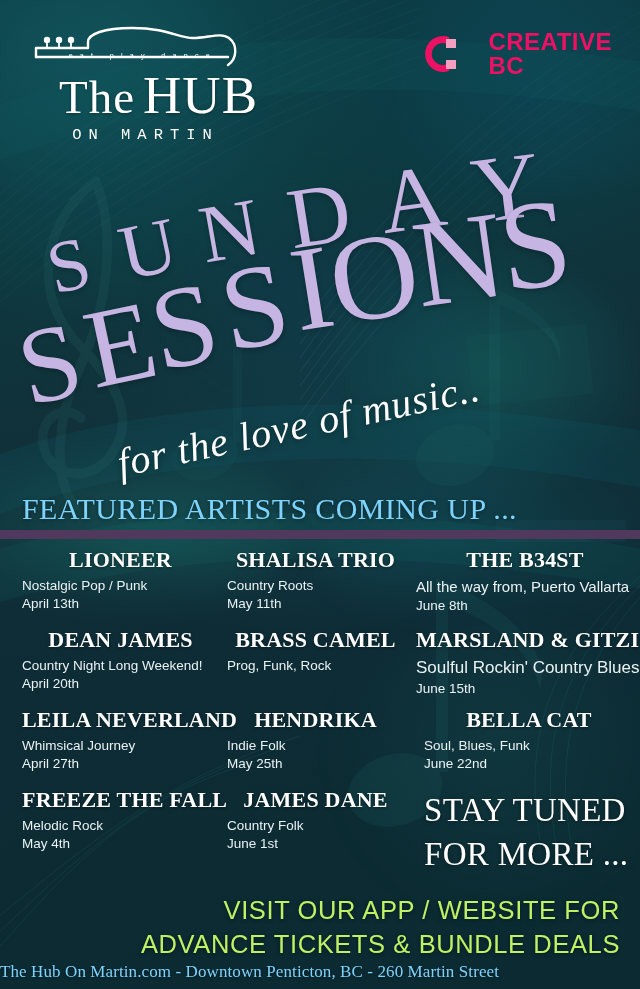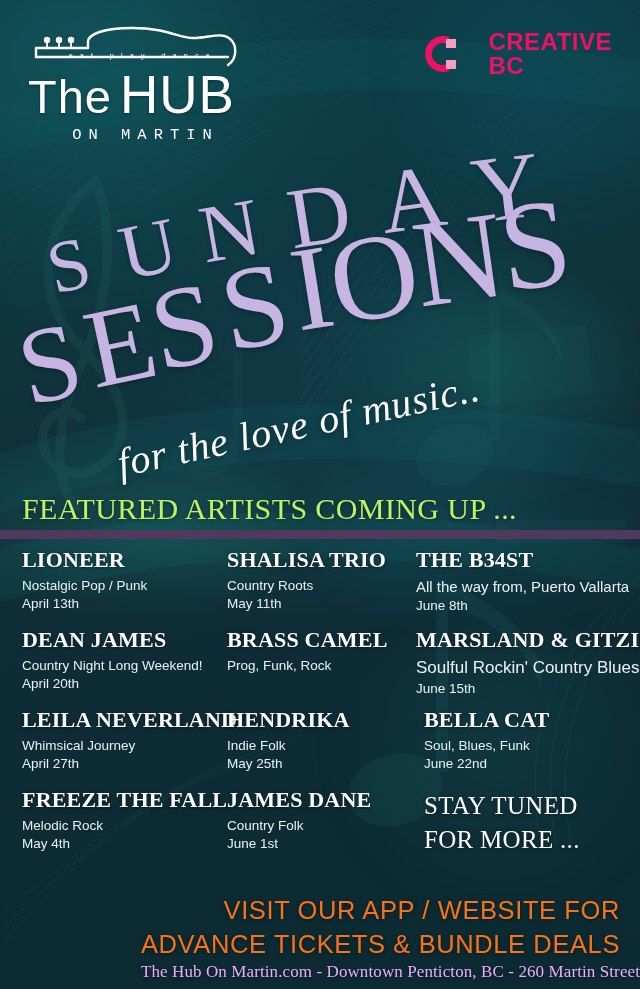--- a/index.html
+++ b/index.html
@@ -65,25 +65,25 @@
     width: 205px;
     text-align: center;
     color: #ffffff;
     font-size: 7.2px;
     letter-spacing: 2.6px;
     font-family: "Liberation Sans", sans-serif;
     white-space: nowrap;
   }
   .hub-word {
     color: #ffffff;
-    font-family: Liberation Sans, sans-serif;
+    font-family: Liberation Serif, serif;
     font-size: 53px;
     line-height: .96;
     letter-spacing: 1px;
-    text-align: left;
+    text-align: right;
     margin-top: 2px;
     text-shadow: 0 1px 3px rgba(0,0,0,.35);
   }
   .hub-word .the {
     font-size: 47px;
     font-style: normal;
   }
   .on-martin {
     color: #ffffff;
     text-align: center;
@@ -139,21 +139,21 @@
     transform: rotate(-12deg);
     transform-origin: left center;
     text-shadow: 0 2px 6px rgba(0,0,0,.35);
     white-space: nowrap;
   }
 
   
   .featured-head {
     position: absolute;
     left: 22px; top: 492px;
-    color: #bef264;
+    color: #7dd3fc;
     font-family: "Liberation Serif", serif;
     font-size: 30px;
     letter-spacing: .4px;
     z-index: 5;
     text-shadow: 0 1px 4px rgba(0,0,0,.4);
   }
   .divider {
     position: absolute;
     left: 0; top: 530px;
     width: 640px; height: 9px;
@@ -178,66 +178,67 @@
   .cell.c3 { padding-left: 6px; }
   .artist-name {
     color: #ffffff;
     font-family: "Liberation Serif", serif;
     font-weight: bold;
     font-size: 22px;
     line-height: 1.08;
     letter-spacing: .2px;
     text-shadow: 0 1px 3px rgba(0,0,0,.45);
     white-space: nowrap;
+    text-align: center;
   }
   .artist-genre {
     color: #eaf2f3;
     font-family: "Liberation Sans", sans-serif;
     font-size: 13.5px;
     line-height: 1.42;
     margin-top: 4px;
     white-space: nowrap;
   }
   .artist-date {
     color: #eaf2f3;
     font-family: Liberation Sans, sans-serif;
     font-size: 13.5px;
     line-height: 1.35;
     white-space: nowrap;
   }
   .stay-tuned {
     color: #ffffff;
     font-family: "Liberation Serif", serif;
-    font-size: 25px;
+    font-size: 33px;
     line-height: 1.26;
     letter-spacing: .3px;
     text-shadow: 0 1px 4px rgba(0,0,0,.4);
     padding-top: 2px;
   }
 
   
   .cta {
     position: absolute;
     right: 20px; top: 893px;
     width: 620px;
     text-align: right;
-    color: #f97316;
+    color: #bef264;
     font-family: "Liberation Sans", sans-serif;
     font-size: 25.5px;
     line-height: 1.34;
     letter-spacing: .6px;
     z-index: 5;
     text-shadow: 0 1px 4px rgba(0,0,0,.4);
   }
   .addr {
     position: absolute;
     left: 0; top: 962px;
     width: 640px;
-    text-align: right;
-    color: #f0abfc;
+    text-align: left;
+    color: #7dd3fc;
     font-family: "Liberation Serif", serif;
     font-size: 17px;
     letter-spacing: .1px;
     z-index: 5;
     text-shadow: 0 1px 3px rgba(0,0,0,.4);
   }
 </style>
 </head>
 <body>
 

